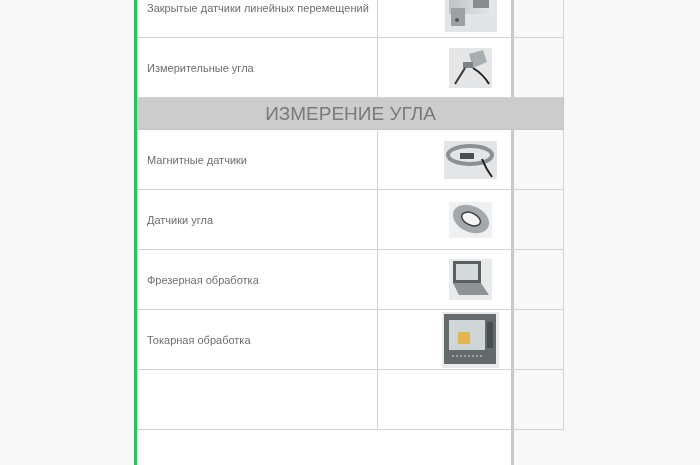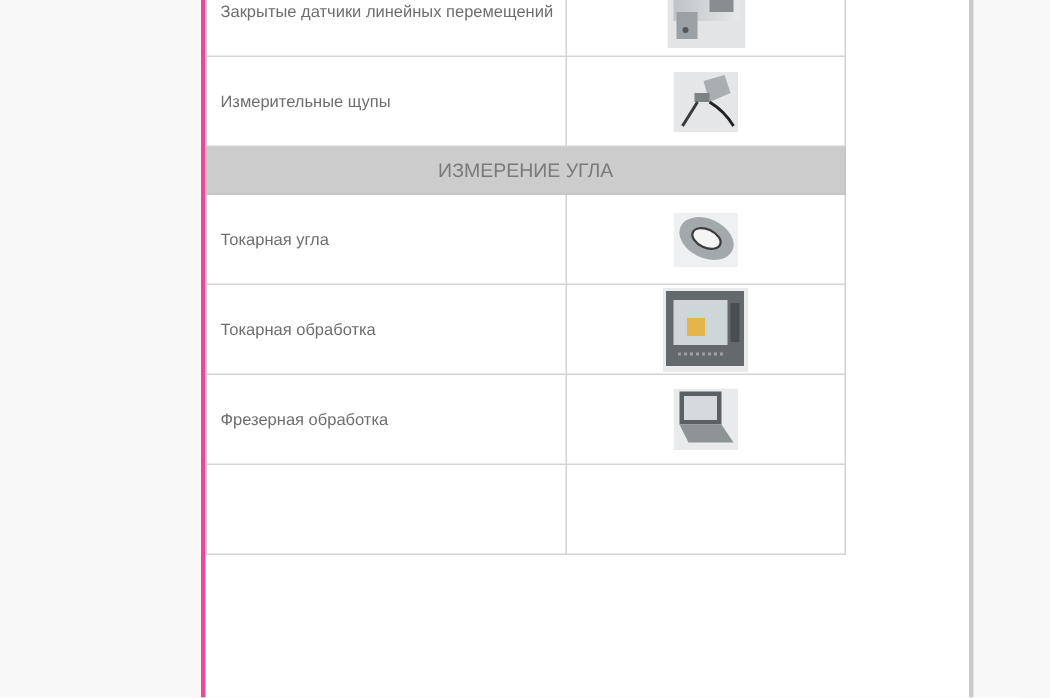--- a/index.html
+++ b/index.html
@@ -3,39 +3,39 @@
 <meta charset="utf-8">
 <style>
   html, body { margin: 0; padding: 0; }
   body {
     width: 700px; height: 465px; overflow: hidden;
     background: #f8f8f8;
     font-family: "Liberation Sans", sans-serif;
     position: relative;
   }
   .page {
-    position: absolute; left: 134px; top: 0; width: 515px; height: 465px;
+    position: absolute; left: 134px; top: 0; width: 380px; height: 465px;
     background: #ffffff;
-    border-left: 3px solid #ec4899;
+    border-left: 3px solid #22c55e;
     border-right: 3px solid #c9c9c9;
     box-sizing: border-box;
   }
   table {
     position: absolute; left: 0; top: -23px; width: 427px;
     border-collapse: collapse; table-layout: fixed;
   }
   td { border: 1px solid #d3d3d3; padding: 0; }
   td.label {
     width: 230px; color: #6e6e6e; font-size: 11px;
     padding-left: 9px; vertical-align: middle;
   }
   td.pic { text-align: center; vertical-align: middle; }
   tr.item { height: 60px; }
   tr.header td {
-    background: #cccccc; color: #7a7a7a; font-size: 13px;
+    background: #cccccc; color: #7a7a7a; font-size: 19px;
     text-align: center; height: 31px; border-color: #c4c4c4;
   }
   .thumb { display: inline-block; position: relative; vertical-align: middle; }
   .thumb svg { display: block; }
 </style>
 </head>
 <body>
 
 <div class="page">
   <table>
@@ -54,75 +54,88 @@
               <rect width="52" height="48" fill="#e2e4e5"></rect>
               <rect x="4" y="0" width="44" height="30" fill="url(#g1)"></rect>
               <rect x="6" y="24" width="14" height="18" fill="#9aa0a3"></rect>
               <circle cx="12" cy="36" r="2" fill="#555"></circle>
               <rect x="28" y="14" width="16" height="10" fill="#888d90"></rect>
             </svg>
           </span>
         </td>
       </tr>
       <tr class="item">
-        <td class="label">Измерительные щупы</td>
+        <td class="label">Измерительные угла</td>
         <td class="pic">
           <span class="thumb">
             <svg width="43" height="40" viewBox="0 0 43 40">
               <rect width="43" height="40" fill="#e4e6e7"></rect>
               <polygon points="20,6 34,2 38,14 24,20" fill="#a9aeb1"></polygon>
               <rect x="14" y="14" width="10" height="6" fill="#7d8285"></rect>
               <line x1="16" y1="20" x2="6" y2="36" stroke="#3a3a3a" stroke-width="2"></line>
               <path d="M24 20 Q34 26 40 36" stroke="#222" stroke-width="2" fill="none"></path>
             </svg>
           </span>
         </td>
       </tr>
       <tr class="header">
         <td colspan="2">ИЗМЕРЕНИЕ УГЛА</td>
       </tr>
       <tr class="item">
-        <td class="label">Токарная угла</td>
+        <td class="label">Магнитные датчики</td>
+        <td class="pic">
+          <span class="thumb">
+            <svg width="53" height="38" viewBox="0 0 53 38">
+              <rect width="53" height="38" fill="#e3e5e6"></rect>
+              <ellipse cx="26" cy="14" rx="22" ry="9" fill="none" stroke="#8c9194" stroke-width="4"></ellipse>
+              <rect x="16" y="12" width="14" height="6" fill="#4a4e51"></rect>
+              <path d="M38 18 Q42 28 48 36" stroke="#1e1e1e" stroke-width="2" fill="none"></path>
+            </svg>
+          </span>
+        </td>
+      </tr>
+      <tr class="item">
+        <td class="label">Датчики угла</td>
         <td class="pic">
           <span class="thumb">
             <svg width="43" height="36" viewBox="0 0 43 36">
               <rect width="43" height="36" fill="#eef0f1"></rect>
               <ellipse cx="22" cy="17" rx="19" ry="13" transform="rotate(25 22 17)" fill="#a3a8ab"></ellipse>
               <ellipse cx="22" cy="17" rx="10" ry="6" transform="rotate(25 22 17)" fill="#f5f5f5" stroke="#3c3c3c" stroke-width="1.5"></ellipse>
+            </svg>
+          </span>
+        </td>
+      </tr>
+      <tr class="item">
+        <td class="label">Фрезерная обработка</td>
+        <td class="pic">
+          <span class="thumb">
+            <svg width="43" height="41" viewBox="0 0 43 41">
+              <rect width="43" height="41" fill="#e8eaeb"></rect>
+              <rect x="4" y="2" width="28" height="22" fill="#5a5f62"></rect>
+              <rect x="7" y="5" width="22" height="16" fill="#d5dadc"></rect>
+              <polygon points="4,24 32,24 40,36 10,36" fill="#8e9396"></polygon>
             </svg>
           </span>
         </td>
       </tr>
       <tr class="item">
         <td class="label">Токарная обработка</td>
         <td class="pic">
           <span class="thumb">
             <svg width="57" height="56" viewBox="0 0 57 56">
               <rect width="57" height="56" fill="#e8eaeb"></rect>
               <rect x="2" y="2" width="52" height="50" fill="#64696c"></rect>
               <rect x="7" y="8" width="36" height="30" fill="#cfd6d8"></rect>
               <rect x="16" y="20" width="12" height="12" fill="#e2b64a"></rect>
               <rect x="45" y="10" width="6" height="26" fill="#4a4e51"></rect>
               <line x1="10" y1="44" x2="40" y2="44" stroke="#9aa0a3" stroke-width="2" stroke-dasharray="2 2"></line>
             </svg>
           </span>
         </td>
       </tr>
       <tr class="item">
-        <td class="label">Фрезерная обработка</td>
-        <td class="pic">
-          <span class="thumb">
-            <svg width="43" height="41" viewBox="0 0 43 41">
-              <rect width="43" height="41" fill="#e8eaeb"></rect>
-              <rect x="4" y="2" width="28" height="22" fill="#5a5f62"></rect>
-              <rect x="7" y="5" width="22" height="16" fill="#d5dadc"></rect>
-              <polygon points="4,24 32,24 40,36 10,36" fill="#8e9396"></polygon>
-            </svg>
-          </span>
-        </td>
-      </tr>
-      <tr class="item">
         <td class="label"></td>
         <td class="pic"></td>
       </tr>
     </tbody>
   </table>
 </div>
 
 </body></html>

